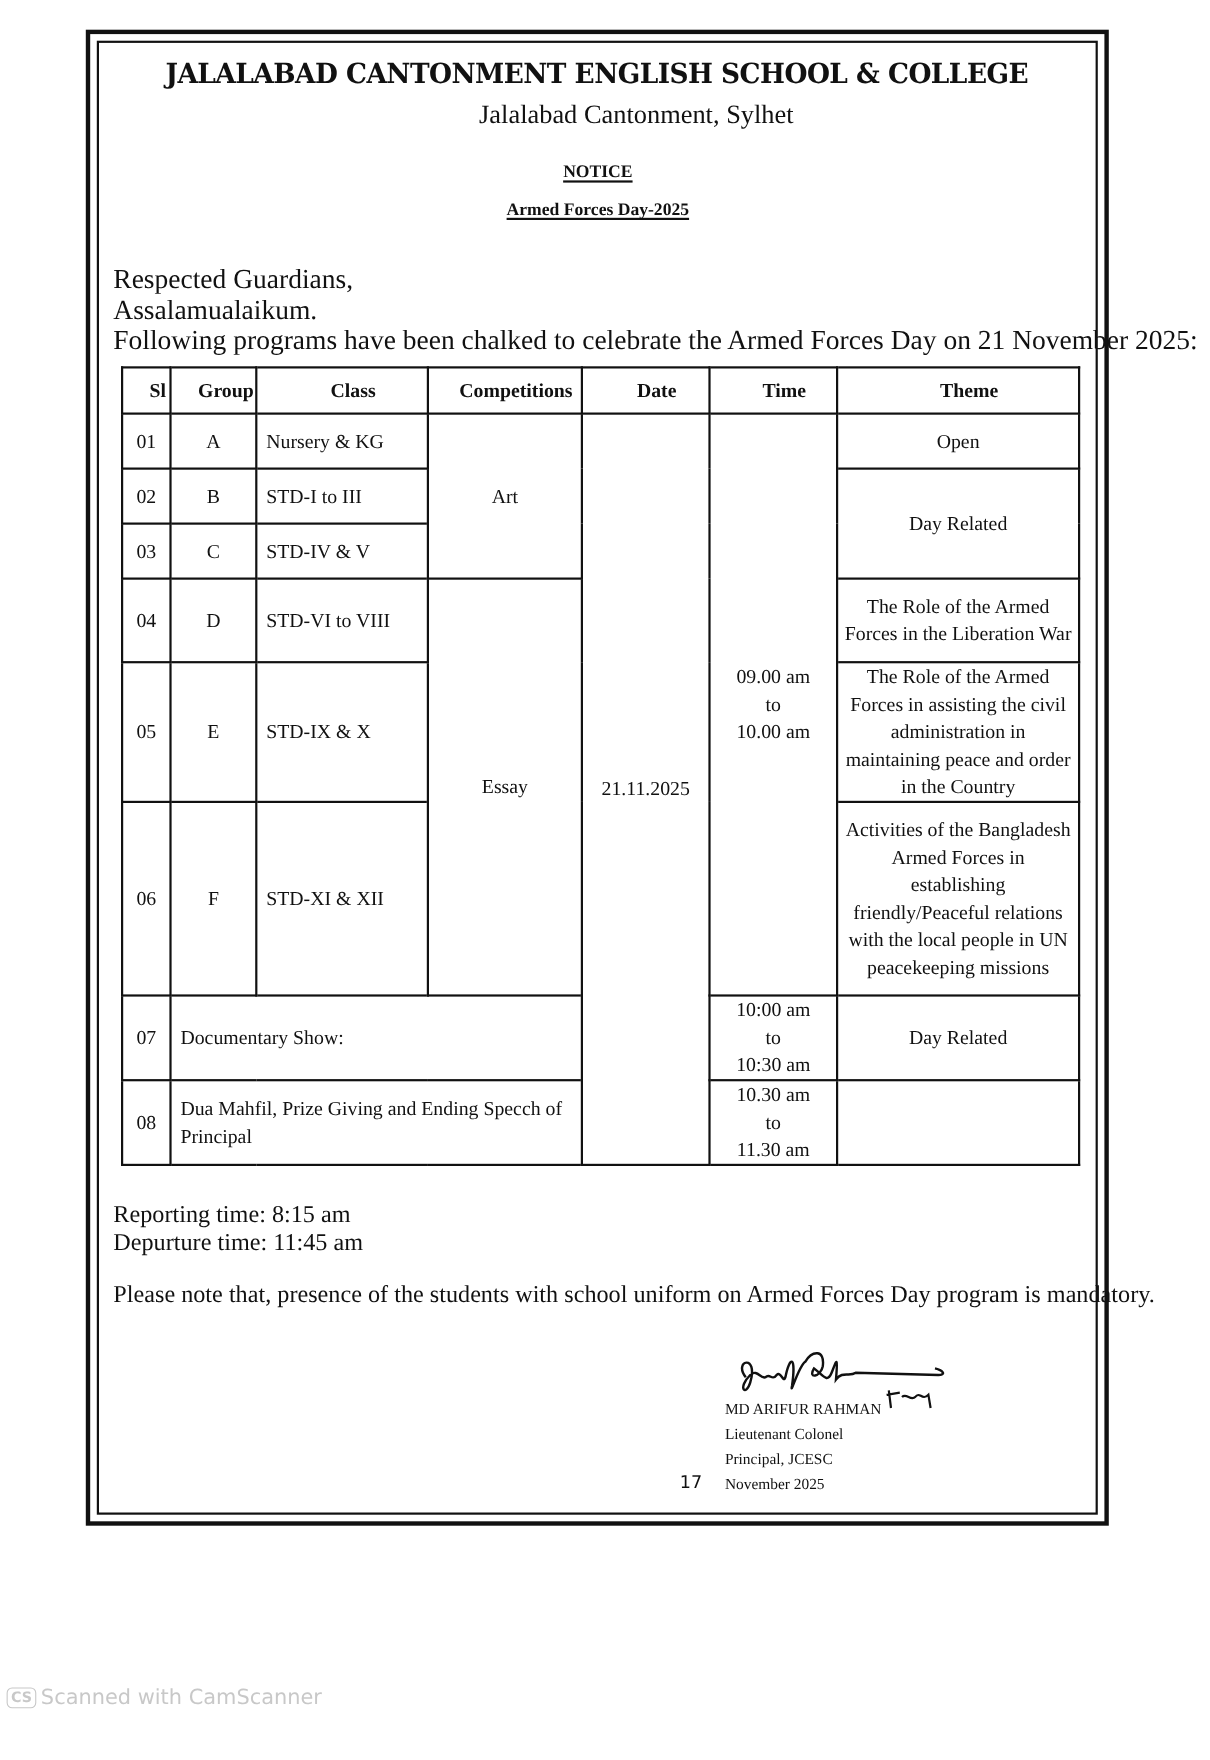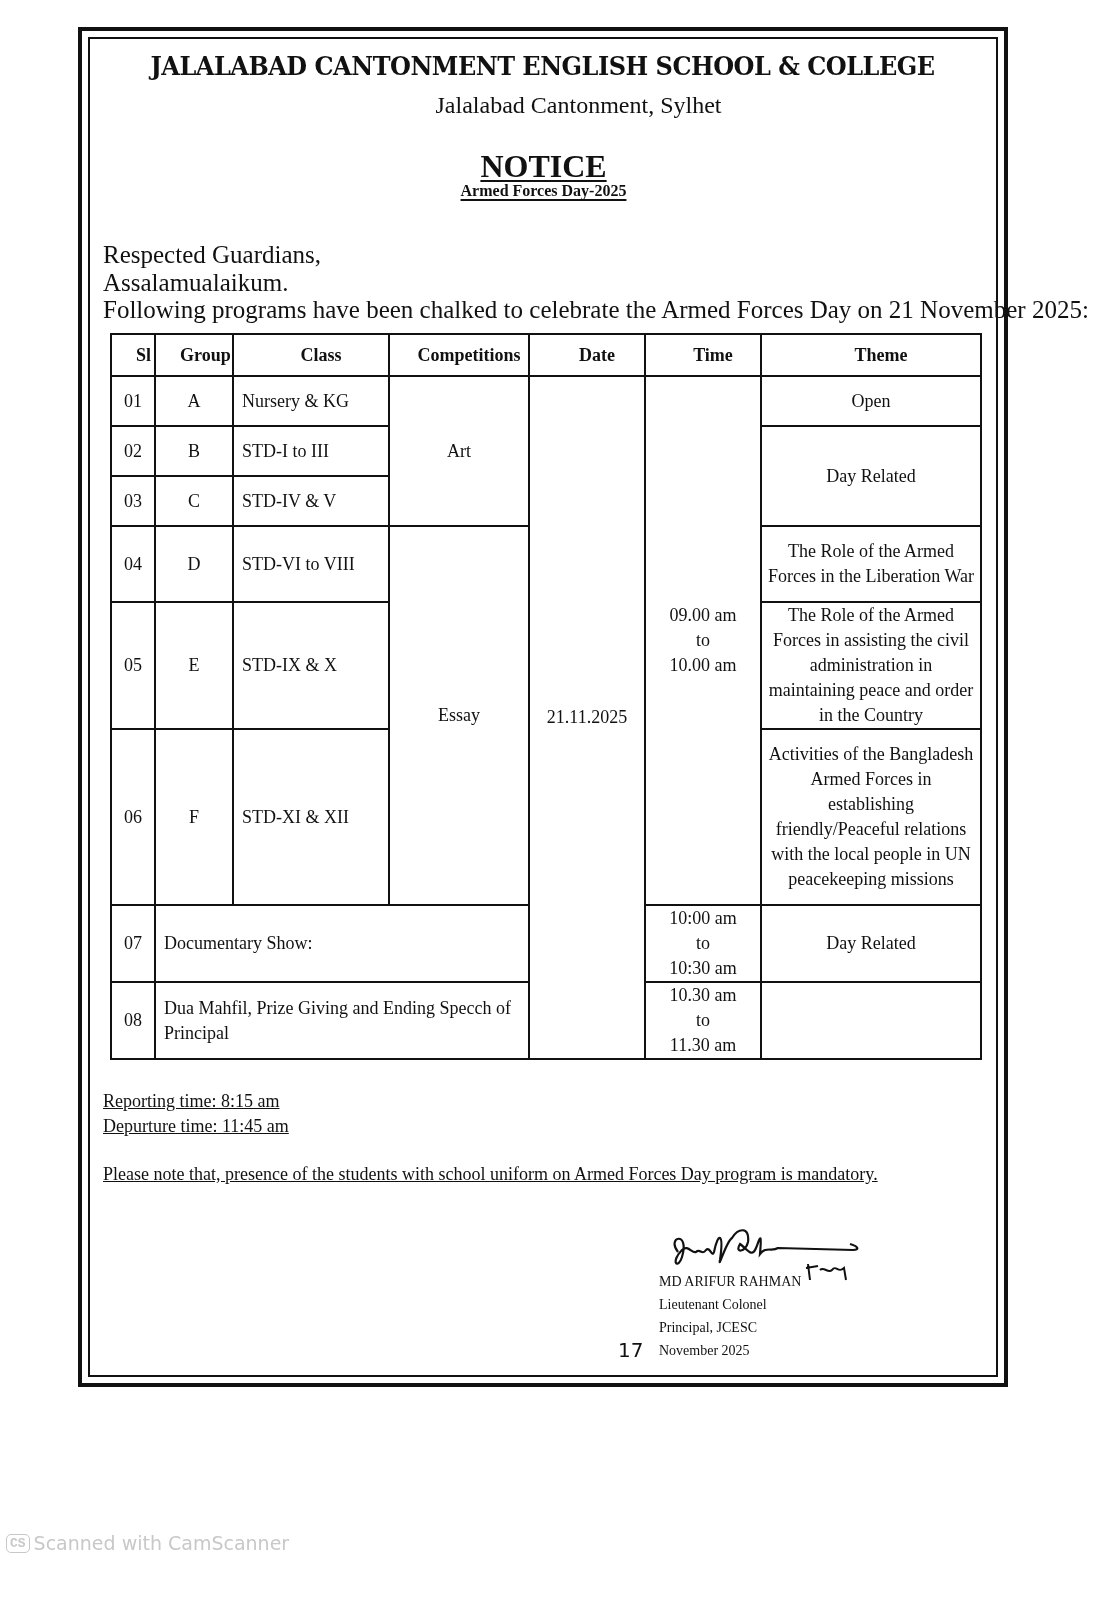--- a/index.html
+++ b/index.html
@@ -15,43 +15,43 @@
     position: absolute; left: 6px; top: 6px; right: 6px; bottom: 6px;
     border: 2px solid #111;
   }
   .abs { position: absolute; }
   .school-name {
     left: 0; width: 1085px; top: 52px; text-align: center;
     font-family: "DejaVu Serif", serif; font-weight: 900; font-size: 24px;
     letter-spacing: -0.5px; transform: scaleY(1.05);
   }
   .school-addr { left: 0; width: 1085px; top: 92px; text-align: center; font-size: 24px; margin-left: 36px; }
-  .notice-title { left: 0; width: 1087px; top: 148px; text-align: center; font-size: 32px; font-weight: bold; }
+  .notice-title { left: 0; width: 1087px; top: 148px; text-align: center; font-size: 16px; font-weight: bold; }
   .notice-title span, .notice-sub span { text-decoration: underline; text-decoration-thickness: 2px; text-underline-offset: 3px; }
   .notice-sub { left: 0; width: 1087px; top: 182px; text-align: center; font-size: 16px; font-weight: bold; }
   .para { left: 103px; font-size: 25px; }
   table.sched {
     position: absolute; left: 110px; top: 333px; width: 870px; border-collapse: collapse;
     font-size: 18px; table-layout: fixed;
   }
   table.sched th, table.sched td {
     border: 2px solid #111; text-align: center; vertical-align: middle; padding: 0 4px; line-height: 25px;
   }
   table.sched th { font-weight: bold; height: 40px; padding-left: 24px; }
   table.sched td.left { text-align: left; padding-left: 8px; margin-left: 32px; }
-  .footer-line { left: 103px; font-size: 18px; text-decoration: underline; }
+  .footer-line { left: 103px; font-size: 22px; }
   .sig-block { left: 659px; top: 1270px; font-size: 14px; line-height: 23px; }
   .sig-svg { position: absolute; left: 648px; top: 1212px; }
-  .handdate { left: 618px; top: 1338px; font-size: 20px; font-family: "DejaVu Sans", sans-serif; }
+  .handdate { left: 618px; top: 1338px; font-size: 16px; font-family: "DejaVu Sans", sans-serif; }
   .watermark {
     left: 6px; top: 1532px; font-family: "DejaVu Sans", sans-serif; font-size: 19px; color: #c8c8c8;
     display: flex; align-items: center; gap: 4px;
   }
   .cs-badge {
-    border: 1.5px solid #c8c8c8; border-radius: 5px; font-size: 13px; padding: 1px 3px; font-weight: bold; font-family: Liberation Mono, monospace;
+    border: 1.5px solid #c8c8c8; border-radius: 5px; font-size: 13px; padding: 1px 3px; font-weight: bold;
   }
 </style>
 </head>
 <body>
 
 <div class="frame-outer">
   <div class="frame-inner"></div>
 </div>
 
 <div class="abs school-name">JALALABAD CANTONMENT ENGLISH SCHOOL &amp; COLLEGE</div>

